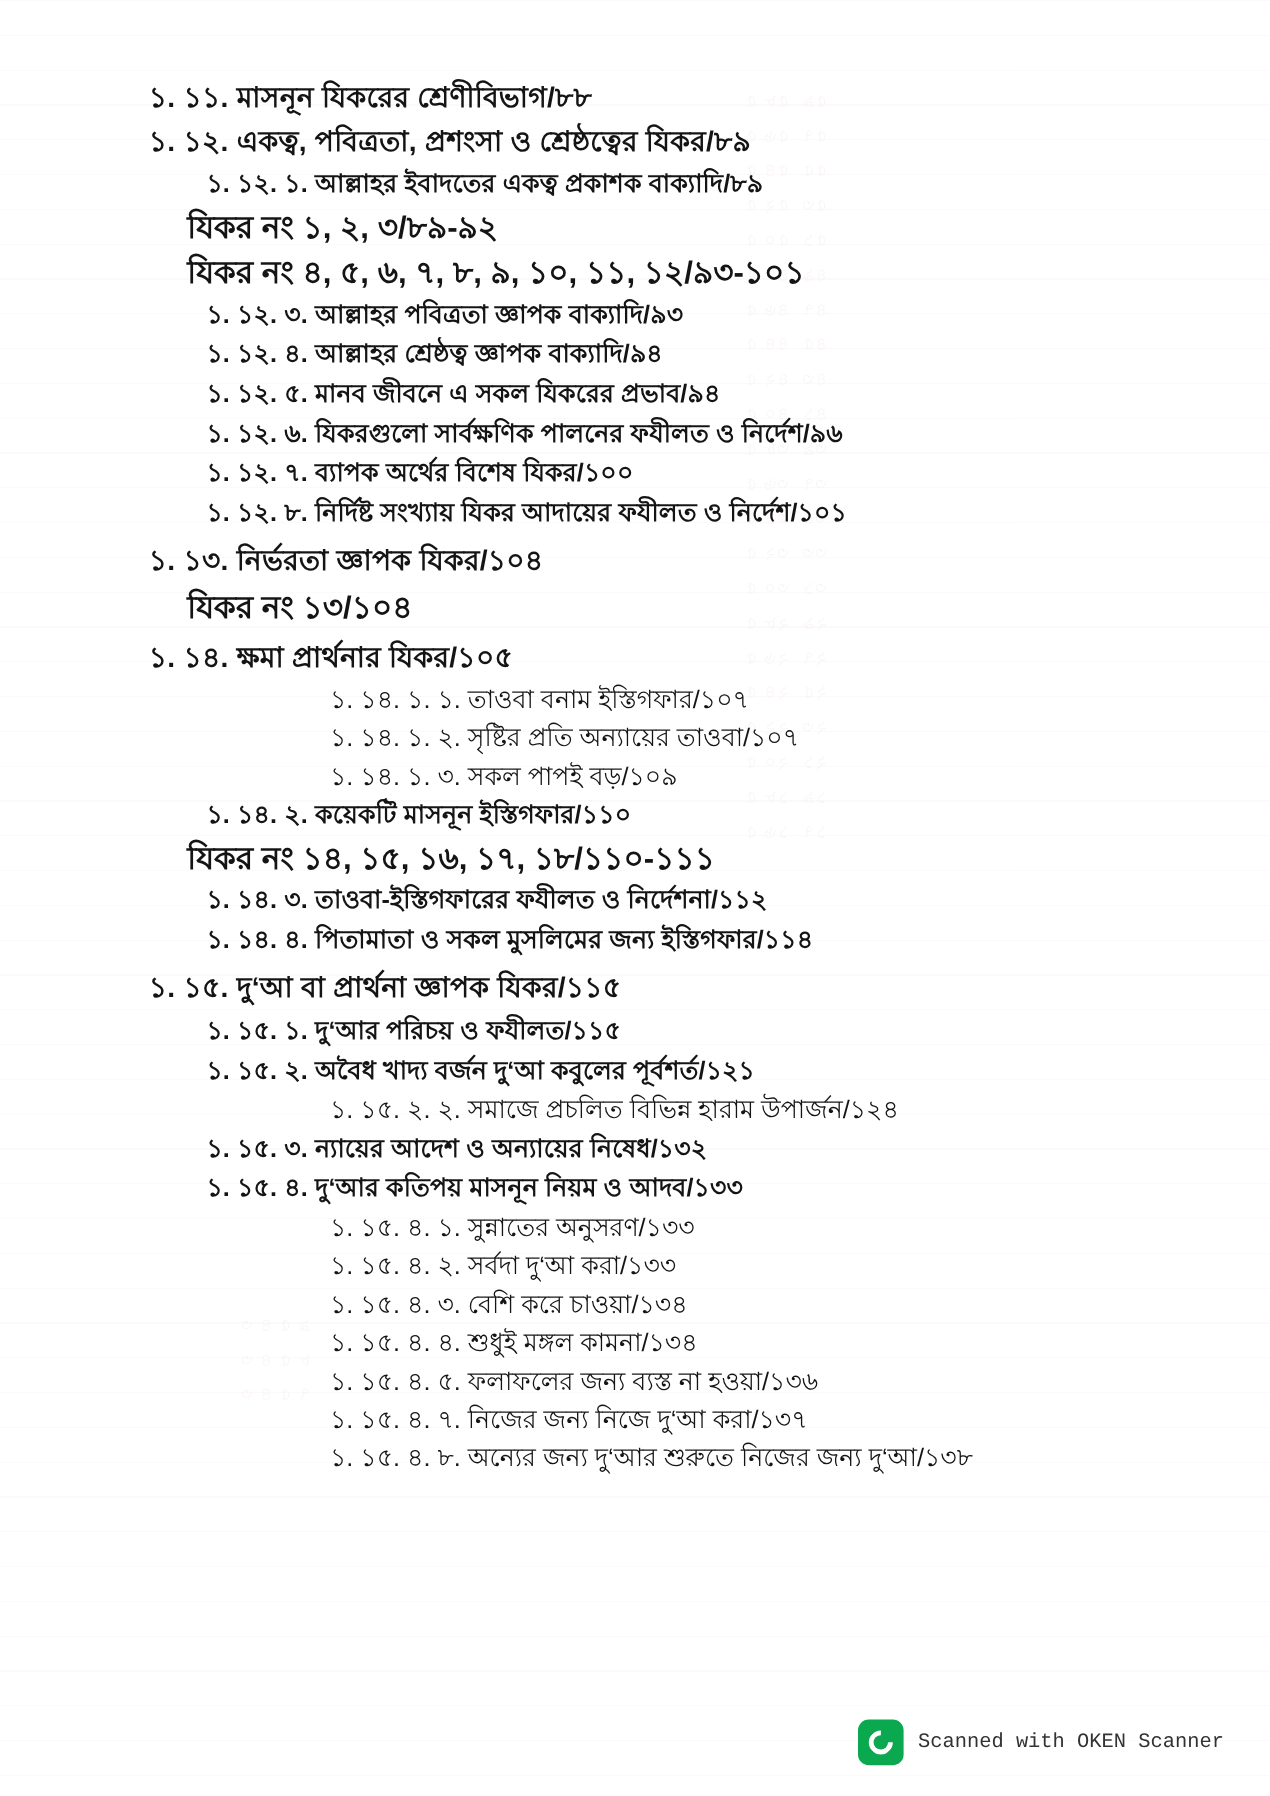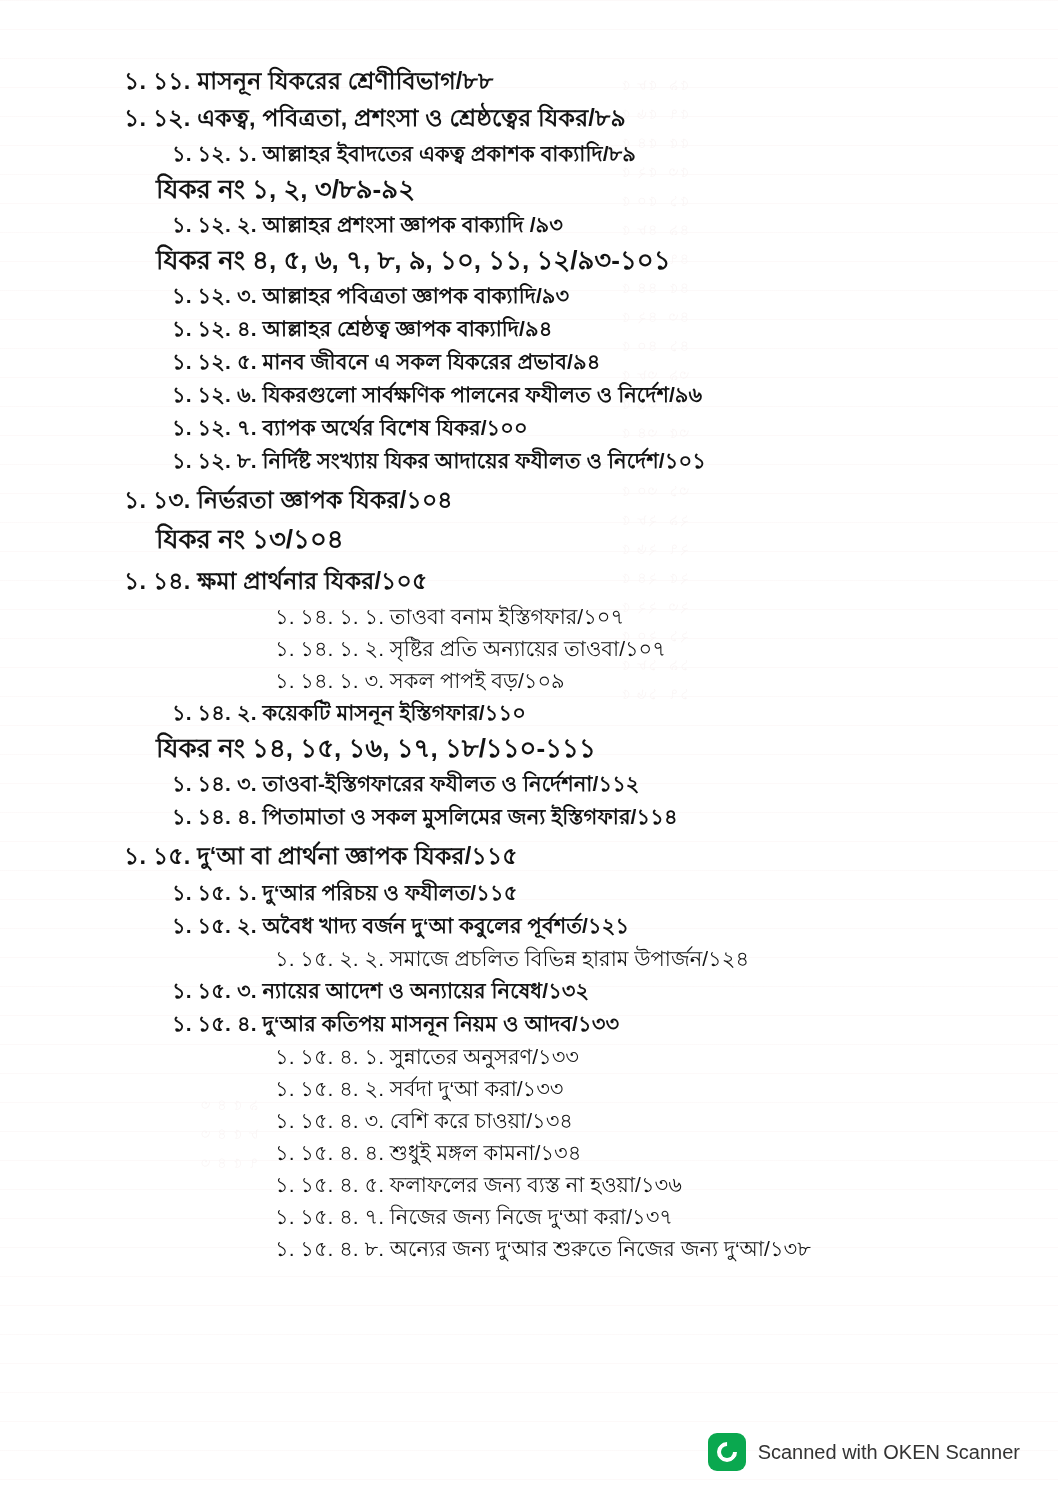--- a/index.html
+++ b/index.html
@@ -115,23 +115,23 @@
   .oken-logo .ring {
     width: 20px;
     height: 20px;
     border-radius: 50%;
     border: 4px solid #ffffff;
     border-right-color: transparent;
     box-sizing: border-box;
     transform: rotate(-45deg);
   }
   .oken-text {
-    font-size: 20px;
+    font-size: 17px;
     color: #333333;
-    font-family: Liberation Sans, sans-serif;
+    font-family: Liberation Mono, monospace;
   }
 </style>
 </head>
 <body>
 
 <div class="page">
 
   <div class="page-bleed">
     <div class="bleed-block" style="left:620px; top:70px;">৫৯  ৫৮ ৫
 ৫৭  ৫৬ ৫
@@ -158,21 +158,20 @@
     <div class="bleed-block" style="left:200px; top:1090px;">৯ ৫ ৪ ৩
 ৮ ৫ ৪ ৩
 ৭ ৫ ৪ ৩</div>
   </div>
 
   <div class="toc">
     <div class="toc-entry lvl-1">১. ১১. মাসনূন যিকরের শ্রেণীবিভাগ/৮৮</div>
     <div class="toc-entry lvl-1">১. ১২. একত্ব, পবিত্রতা, প্রশংসা ও শ্রেষ্ঠত্বের যিকর/৮৯</div>
     <div class="toc-entry lvl-2">১. ১২. ১. আল্লাহর ইবাদতের একত্ব প্রকাশক বাক্যাদি/৮৯</div>
     <div class="toc-entry lvl-2b">যিকর নং ১, ২, ৩/৮৯-৯২</div>
-    <div class="toc-entry lvl-2">১. ১২. ২. আল্লাহর প্রশংসা জ্ঞাপক বাক্যাদি /৯৩</div>
     <div class="toc-entry lvl-2b">যিকর নং ৪, ৫, ৬, ৭, ৮, ৯, ১০, ১১, ১২/৯৩-১০১</div>
     <div class="toc-entry lvl-2">১. ১২. ৩. আল্লাহর পবিত্রতা জ্ঞাপক বাক্যাদি/৯৩</div>
     <div class="toc-entry lvl-2">১. ১২. ৪. আল্লাহর শ্রেষ্ঠত্ব জ্ঞাপক বাক্যাদি/৯৪</div>
     <div class="toc-entry lvl-2">১. ১২. ৫. মানব জীবনে এ সকল যিকরের প্রভাব/৯৪</div>
     <div class="toc-entry lvl-2">১. ১২. ৬. যিকরগুলো সার্বক্ষণিক পালনের ফযীলত ও নির্দেশ/৯৬</div>
     <div class="toc-entry lvl-2">১. ১২. ৭. ব্যাপক অর্থের বিশেষ যিকর/১০০</div>
     <div class="toc-entry lvl-2">১. ১২. ৮. নির্দিষ্ট সংখ্যায় যিকর আদায়ের ফযীলত ও নির্দেশ/১০১</div>
     <div class="toc-entry lvl-1 gap-top">১. ১৩. নির্ভরতা জ্ঞাপক যিকর/১০৪</div>
     <div class="toc-entry lvl-2b">যিকর নং ১৩/১০৪</div>
     <div class="toc-entry lvl-1 gap-top">১. ১৪. ক্ষমা প্রার্থনার যিকর/১০৫</div>

